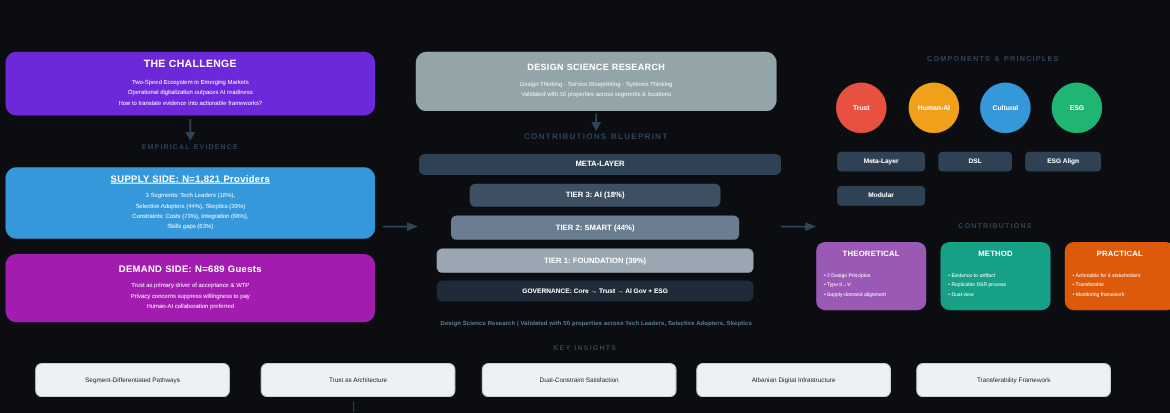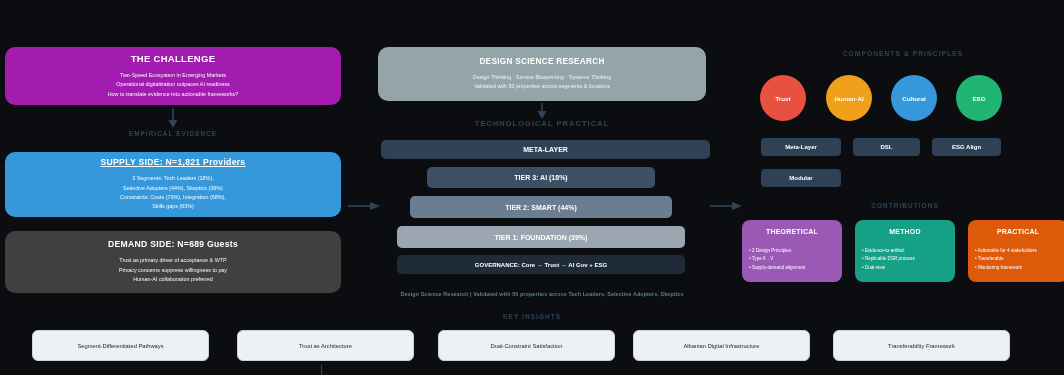--- a/index.html
+++ b/index.html
@@ -13,25 +13,25 @@
   .card{
     position:absolute;border-radius:10px;
     display:flex;flex-direction:column;align-items:center;justify-content:center;
     box-sizing:border-box;text-align:center;color:#fff;
   }
   .card .c-title{font-weight:bold;letter-spacing:.3px;}
   .card .c-body{font-size:5.4px;line-height:1.75;opacity:.97;margin-top:7px;}
   .c-body div{white-space:nowrap;}
 
   
-  #challenge{left:5px;top:47px;width:336px;height:58px;background:#a21caf;}
+  #challenge{left:5px;top:47px;width:336px;height:58px;background:#6d28d9;}
   #challenge .c-title{font-size:9.5px;}
   #supply{left:5px;top:152px;width:336px;height:65px;background:#3498db;}
   #supply .c-title{font-size:8.6px;text-decoration:underline;}
-  #demand{left:5px;top:231px;width:336px;height:62px;background:#404040;}
+  #demand{left:5px;top:231px;width:336px;height:62px;background:#a21caf;}
   #demand .c-title{font-size:8.6px;}
 
   
   #dsr{left:378px;top:47px;width:328px;height:54px;background:#93a5a8;}
   #dsr .c-title{font-size:8.2px;color:#fff;}
   #dsr .c-body{color:#f2f5f5;}
   .tier{
     position:absolute;border-radius:5px;display:flex;align-items:center;justify-content:center;
     font-weight:bold;box-sizing:border-box;
   }
@@ -154,21 +154,21 @@
     <div class="c-body">
       <div>Design Thinking · Service Blueprinting · Systems Thinking</div>
       <div>Validated with 50 properties across segments &amp; locations</div>
     </div>
   </div>
 
   <svg class="v-arrow" style="left:536px;top:103px;" viewBox="0 0 12 22">
     <path d="M6 0 V10" stroke="#2f4458" stroke-width="1.6" fill="none"></path>
     <path d="M1.5 8 L6 16 L10.5 8 Z" fill="#2f4458"></path>
   </svg>
-  <div class="sec-head" id="h-blue">TECHNOLOGICAL PRACTICAL</div>
+  <div class="sec-head" id="h-blue">CONTRIBUTIONS BLUEPRINT</div>
 
   <div class="tier" id="meta">META-LAYER</div>
   <div class="tier" id="tier3">TIER 3: AI (18%)</div>
   <div class="tier" id="tier2">TIER 2: SMART (44%)</div>
   <div class="tier" id="tier1">TIER 1: FOUNDATION (39%)</div>
   <div class="tier" id="gov">GOVERNANCE: Core → Trust → AI Gov + ESG</div>
   <div id="dsr-caption">Design Science Research | Validated with 50 properties across Tech Leaders, Selective Adopters, Skeptics</div>
 
   <svg class="h-arrow" style="left:710px;top:200px;" viewBox="0 0 34 12">
     <path d="M0 6 H24" stroke="#2f4458" stroke-width="1.6" fill="none"></path>

